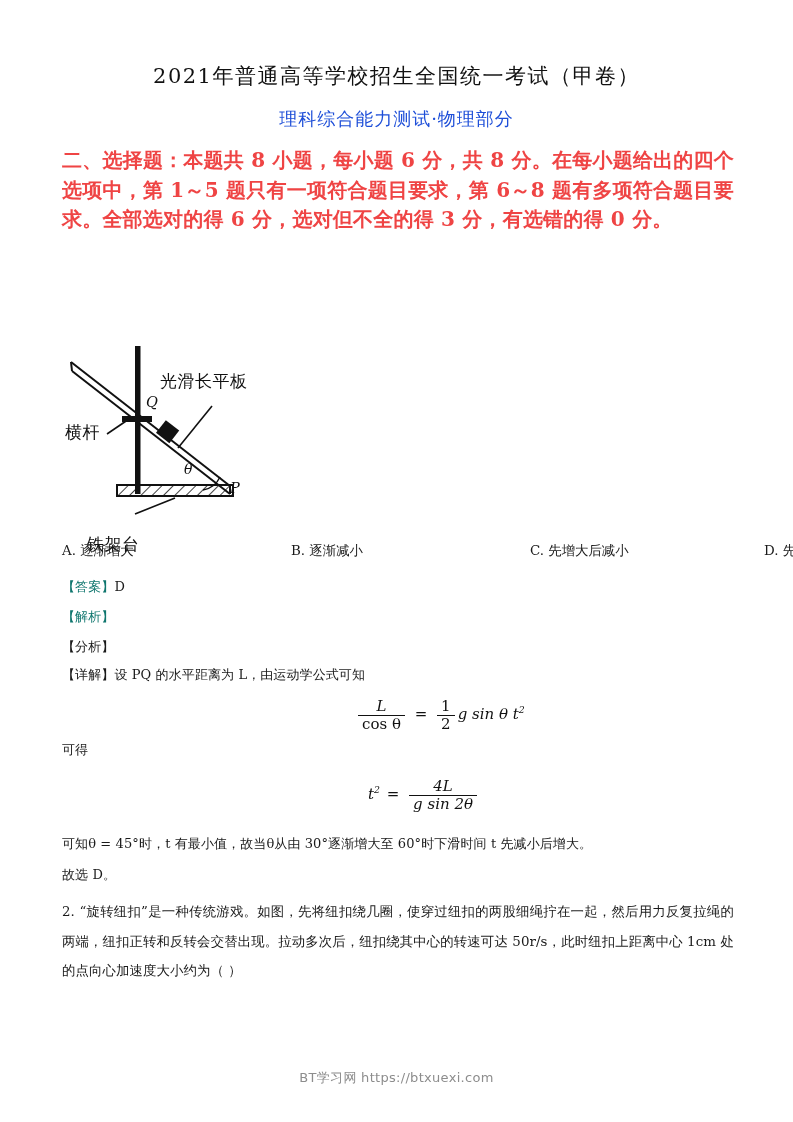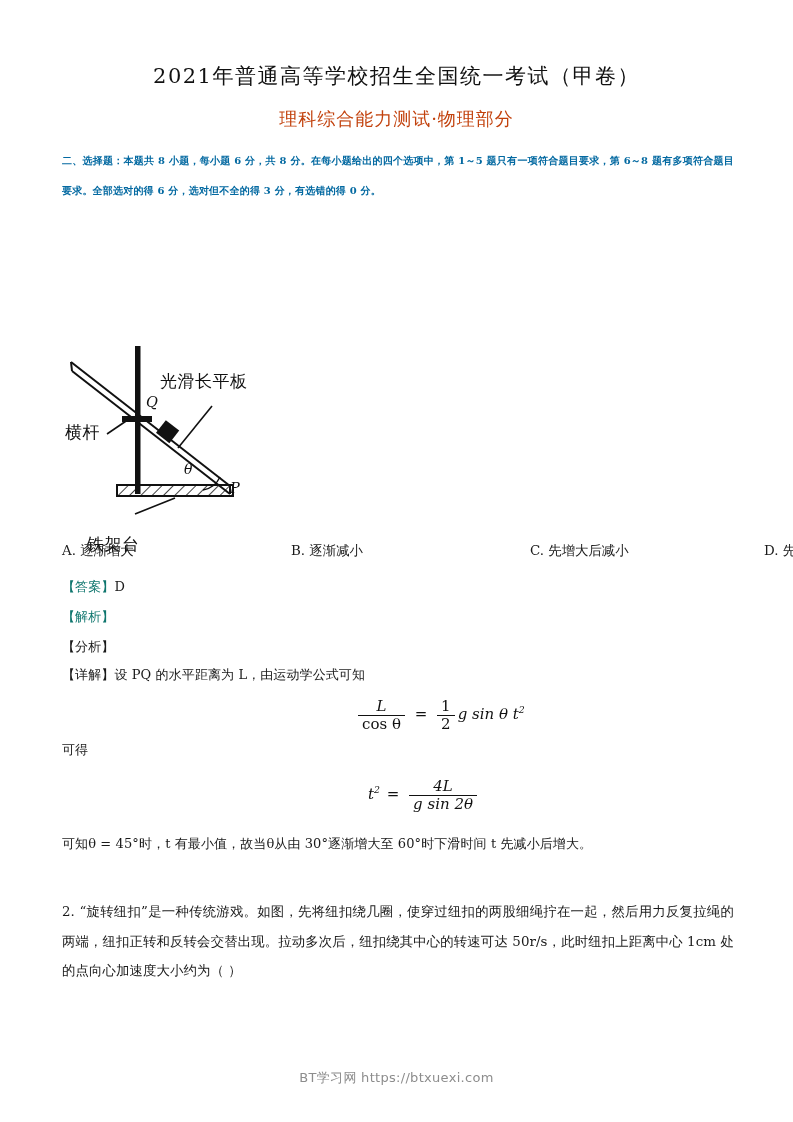--- a/index.html
+++ b/index.html
@@ -32,35 +32,35 @@
     font-family: "DejaVu Serif", "Liberation Serif", serif;
     color: #111;
   }
   .doc-subtitle {
     position: absolute;
     left: 0; right: 0;
     top: 107px;
     text-align: center;
     font-size: 18px;
     letter-spacing: 1px;
-    color: #c2410c;
+    color: #1d4ed8;
   }
 
   
   .section-intro {
     position: absolute;
     left: 62px;
     top: 146px;
     width: 672px;
-    font-size: 10px;
+    font-size: 20px;
     font-weight: bold;
     line-height: 29.5px;
     text-align: justify;
     letter-spacing: .2px;
-    color: #0369a1;
+    color: #ef4444;
   }
 
   .q-block {
     position: absolute;
     left: 62px;
     width: 672px;
     font-size: 13.4px;
     line-height: 29.5px;
     text-align: justify;
     letter-spacing: .1px;
@@ -256,17 +256,18 @@
   <div class="math" id="formula2">
     <span class="mi">t</span><sup class="exp">2</sup>
     <span class="mo">=</span>
     <span class="frac">
       <span class="num mi">4L</span>
       <span class="den mi">g sin 2θ</span>
     </span>
   </div>
 
   <div class="ans-line blk" id="line-concl1">可知θ = 45°时，t 有最小值，故当θ从由 30°逐渐增大至 60°时下滑时间 t 先减小后增大。</div>
+  <div class="ans-line blk" id="line-concl2">故选 D。</div>
 
   <div class="q-block" id="q2-text">2. “旋转纽扣”是一种传统游戏。如图，先将纽扣绕几圈，使穿过纽扣的两股细绳拧在一起，然后用力反复拉绳的两端，纽扣正转和反转会交替出现。拉动多次后，纽扣绕其中心的转速可达 50r/s，此时纽扣上距离中心 1cm 处的点向心加速度大小约为（    ）</div>
 
   <div class="footer">BT学习网 https://btxuexi.com</div>
 </div>
 
 </body></html>

